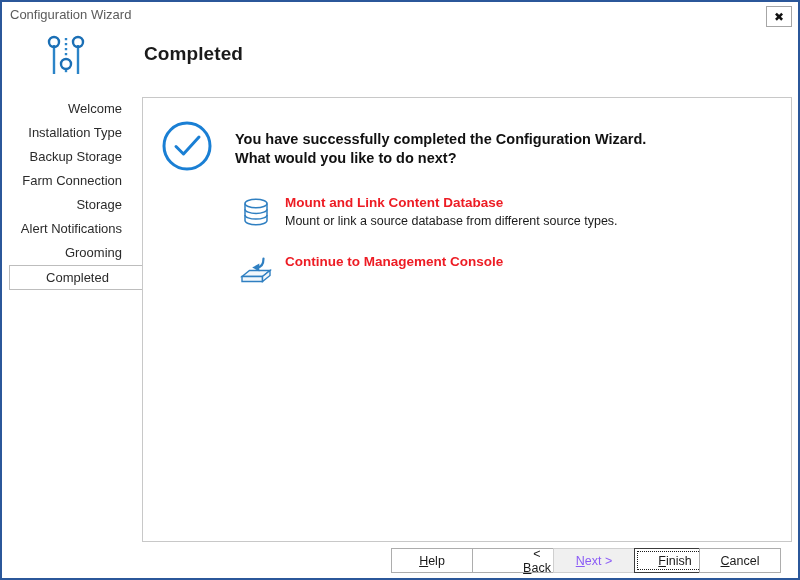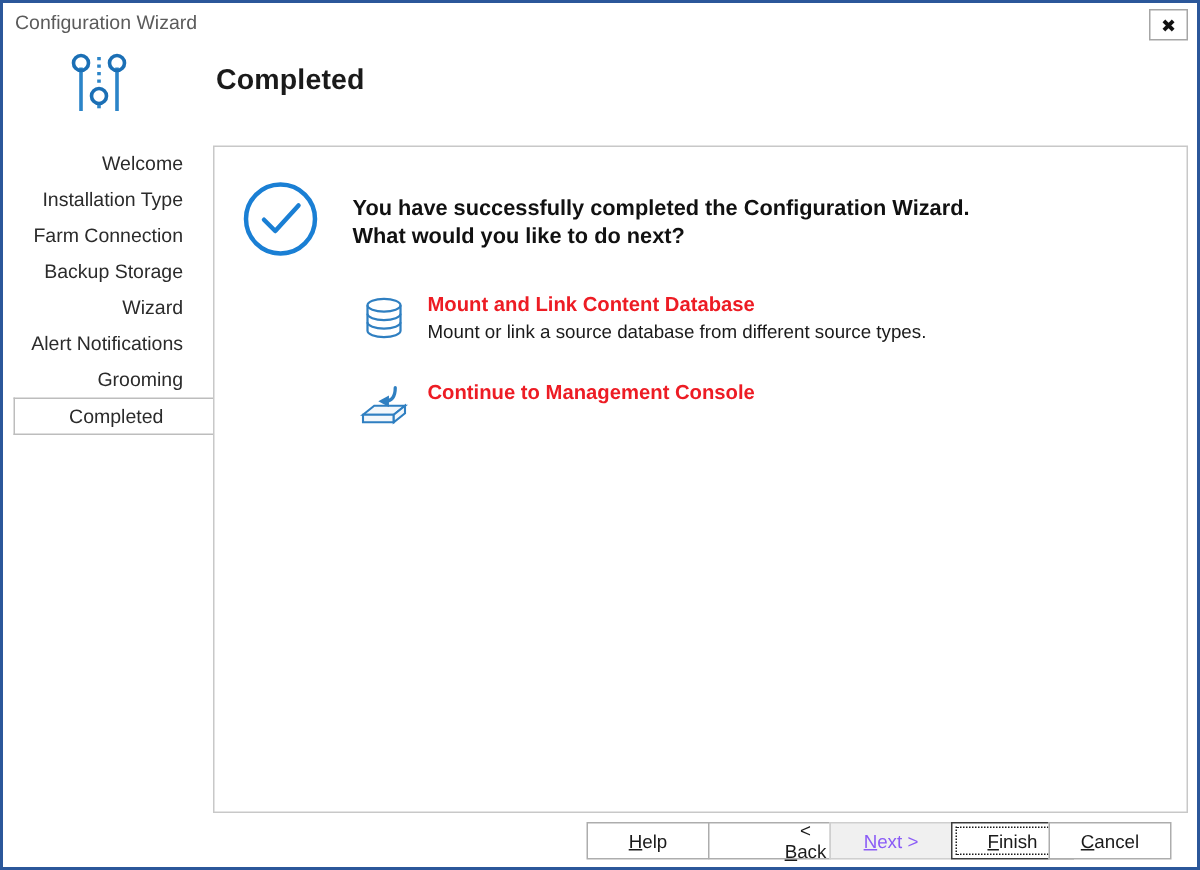--- a/index.html
+++ b/index.html
@@ -250,23 +250,23 @@
       <circle cx="24" cy="32" r="5" fill="none" stroke="#1b6fb5" stroke-width="2.4"></circle>
       <line x1="24" y1="38" x2="24" y2="42" stroke="#2b84c8" stroke-width="2.4" stroke-dasharray="2.2 2.8"></line>
     </svg>
   </div>
 
   <div id="page-heading">Completed</div>
 
   <div id="sidebar">
     <div class="nav-item">Welcome</div>
     <div class="nav-item">Installation Type</div>
+    <div class="nav-item">Backup Storage</div>
     <div class="nav-item">Farm Connection</div>
-    <div class="nav-item">Backup Storage</div>
-    <div class="nav-item">Wizard</div>
+    <div class="nav-item">Storage</div>
     <div class="nav-item">Alert Notifications</div>
     <div class="nav-item">Grooming</div>
     <div class="nav-item selected">Completed</div>
   </div>
 
   <div id="content-panel">
 
     <div id="success-row">
       <div id="check-icon">
         <svg width="52" height="52" viewBox="0 0 52 52" xmlns="http://www.w3.org/2000/svg">

